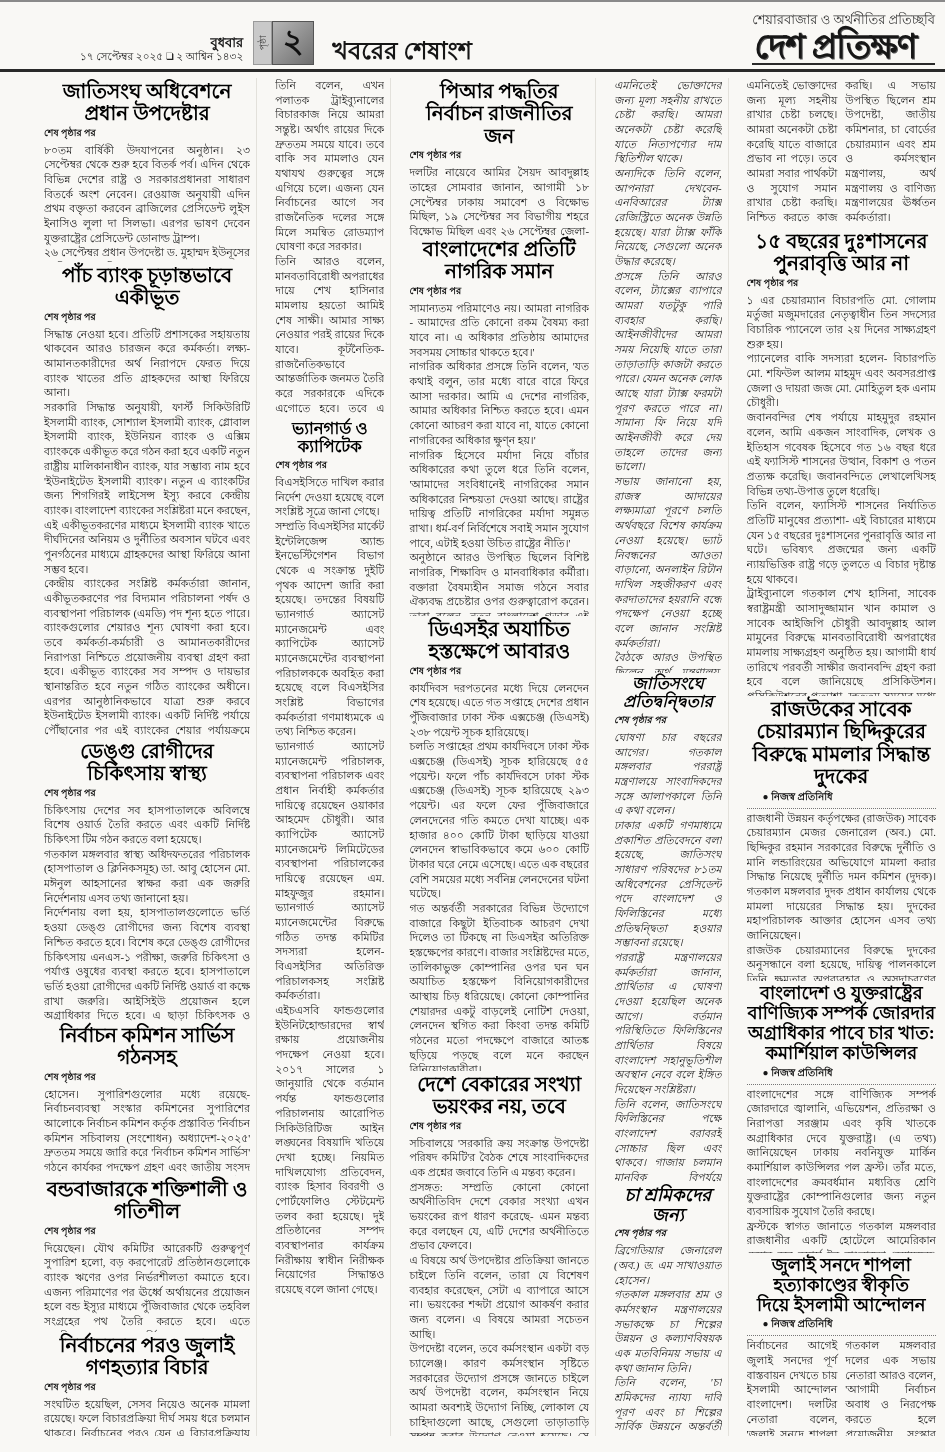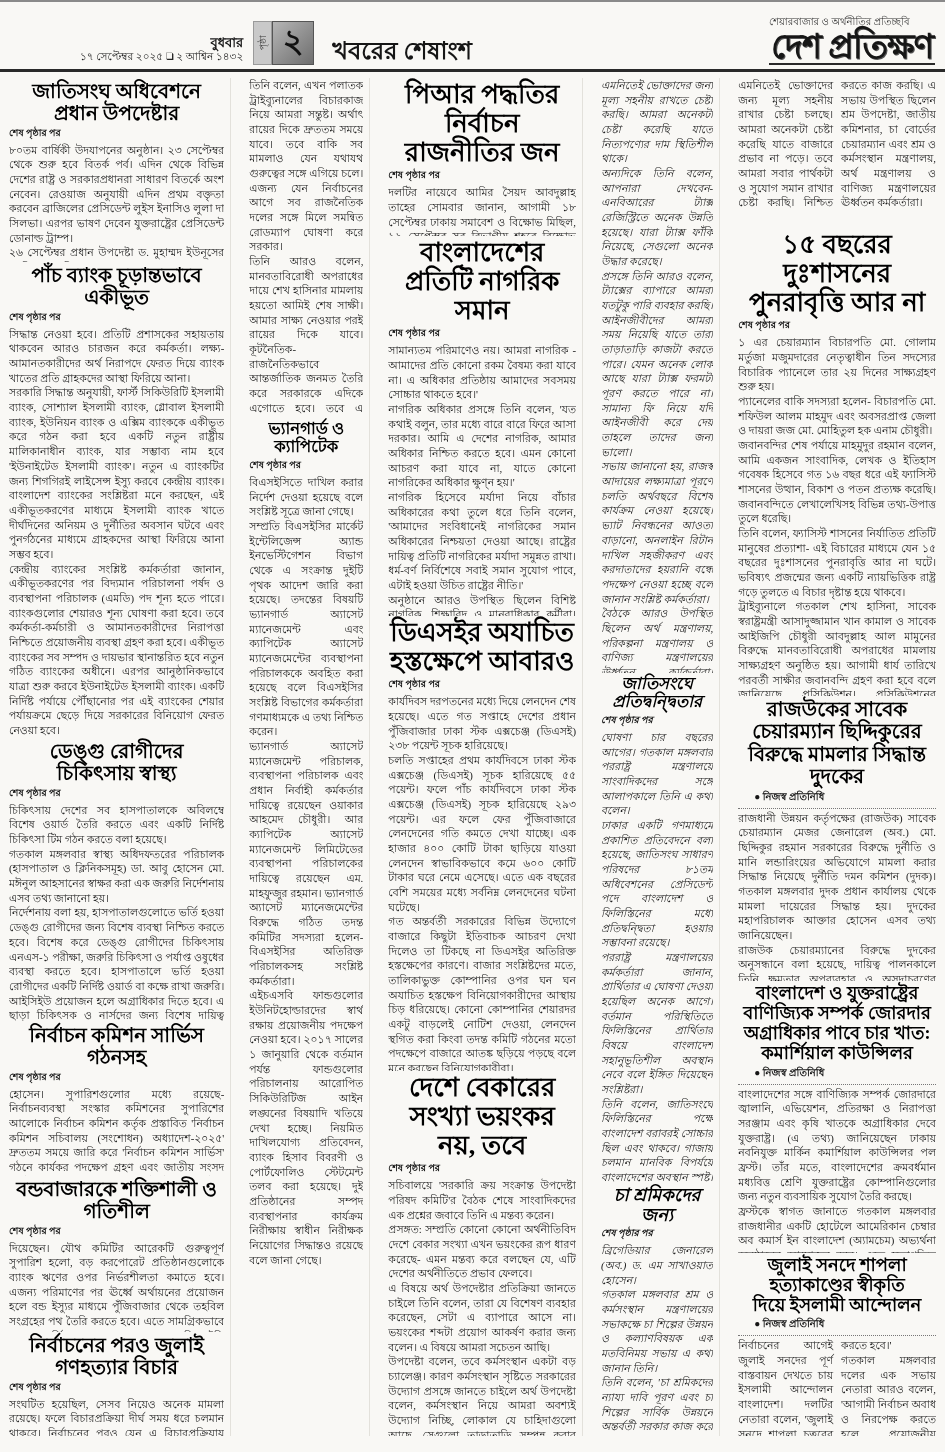--- a/index.html
+++ b/index.html
@@ -14,33 +14,33 @@
   .dateline{font-size:10.5px;color:#222;}
   .pagebox{display:flex;margin:0 8px 0 10px;height:44px;}
   .pagebox .strip{writing-mode:vertical-rl;transform:rotate(180deg);background:#c9c9c9;
         color:#333;font-size:9px;text-align:center;padding:1px 1px;border:1px solid #9a9a9a;}
   .pagebox .num{width:40px;background:linear-gradient(135deg,#b5b5b5,#6e6e6e);
         color:#101010;font-weight:bold;font-size:32px;display:flex;align-items:center;
         justify-content:center;border:1px solid #555;}
   .section-title{font-size:24px;font-weight:bold;letter-spacing:0;line-height:1;
         padding:0 0 2px 10px;white-space:nowrap;}
   .logo{margin-left:auto;text-align:left;padding-bottom:0;}
-  .logo .tagline{font-size:10px;color:#333;margin-bottom:0;}
+  .logo .tagline{font-size:13px;color:#333;margin-bottom:0;}
   .logo .title{font-size:34px;font-weight:bold;line-height:.95;letter-spacing:-1px;
         text-shadow:1px 1px 0 #555;border-bottom:2px solid #2a2a2a;padding:0 2px 0 2px;}
   
   .cols{display:flex;gap:0;padding:6px 9px 0 9px;height:1364px;box-sizing:border-box;}
   .col{overflow:hidden;height:100%;}
   .col + .col{border-left:1px solid #e3e1db;margin-left:6px;padding-left:18px;}
-  .w1{width:234px;} .w2{width:124px;} .w3{width:204px;} .w4{width:122px;font-style:italic;} .w5{width:215px;}
+  .w1{width:234px;margin-left:35px;} .w2{width:124px;} .w3{width:204px;} .w4{width:122px;font-style:italic;} .w5{width:215px;}
   
   .article{overflow:hidden;box-sizing:border-box;padding-bottom:4px;}
   .headline{font-weight:bold;text-align:center;line-height:1.12;color:#000;
             white-space:pre-line;margin:2px 0 1px 0;}
-  .hl-xl{font-size:26px;} .hl-lg{font-size:20px;} .hl-md{font-size:18px;} .hl-sm{font-size:16.5px;}
+  .hl-xl{font-size:20px;} .hl-lg{font-size:20px;} .hl-md{font-size:18px;} .hl-sm{font-size:16.5px;}
   .continued{text-align:left;font-weight:bold;font-size:9.5px;margin-bottom:2px;}
   .byline{font-weight:bold;font-size:10px;margin:1px 0 2px 16px;}
   .rule-dot{border:none;border-top:1px dotted #777;margin:2px 0;}
   .body{font-size:10.8px;line-height:1.36;text-align:justify;white-space:pre-line;
         color:#1b1b1b;}
   .two-col .body{column-count:2;column-gap:8px;}
 </style>
 </head>
 <body>
 

